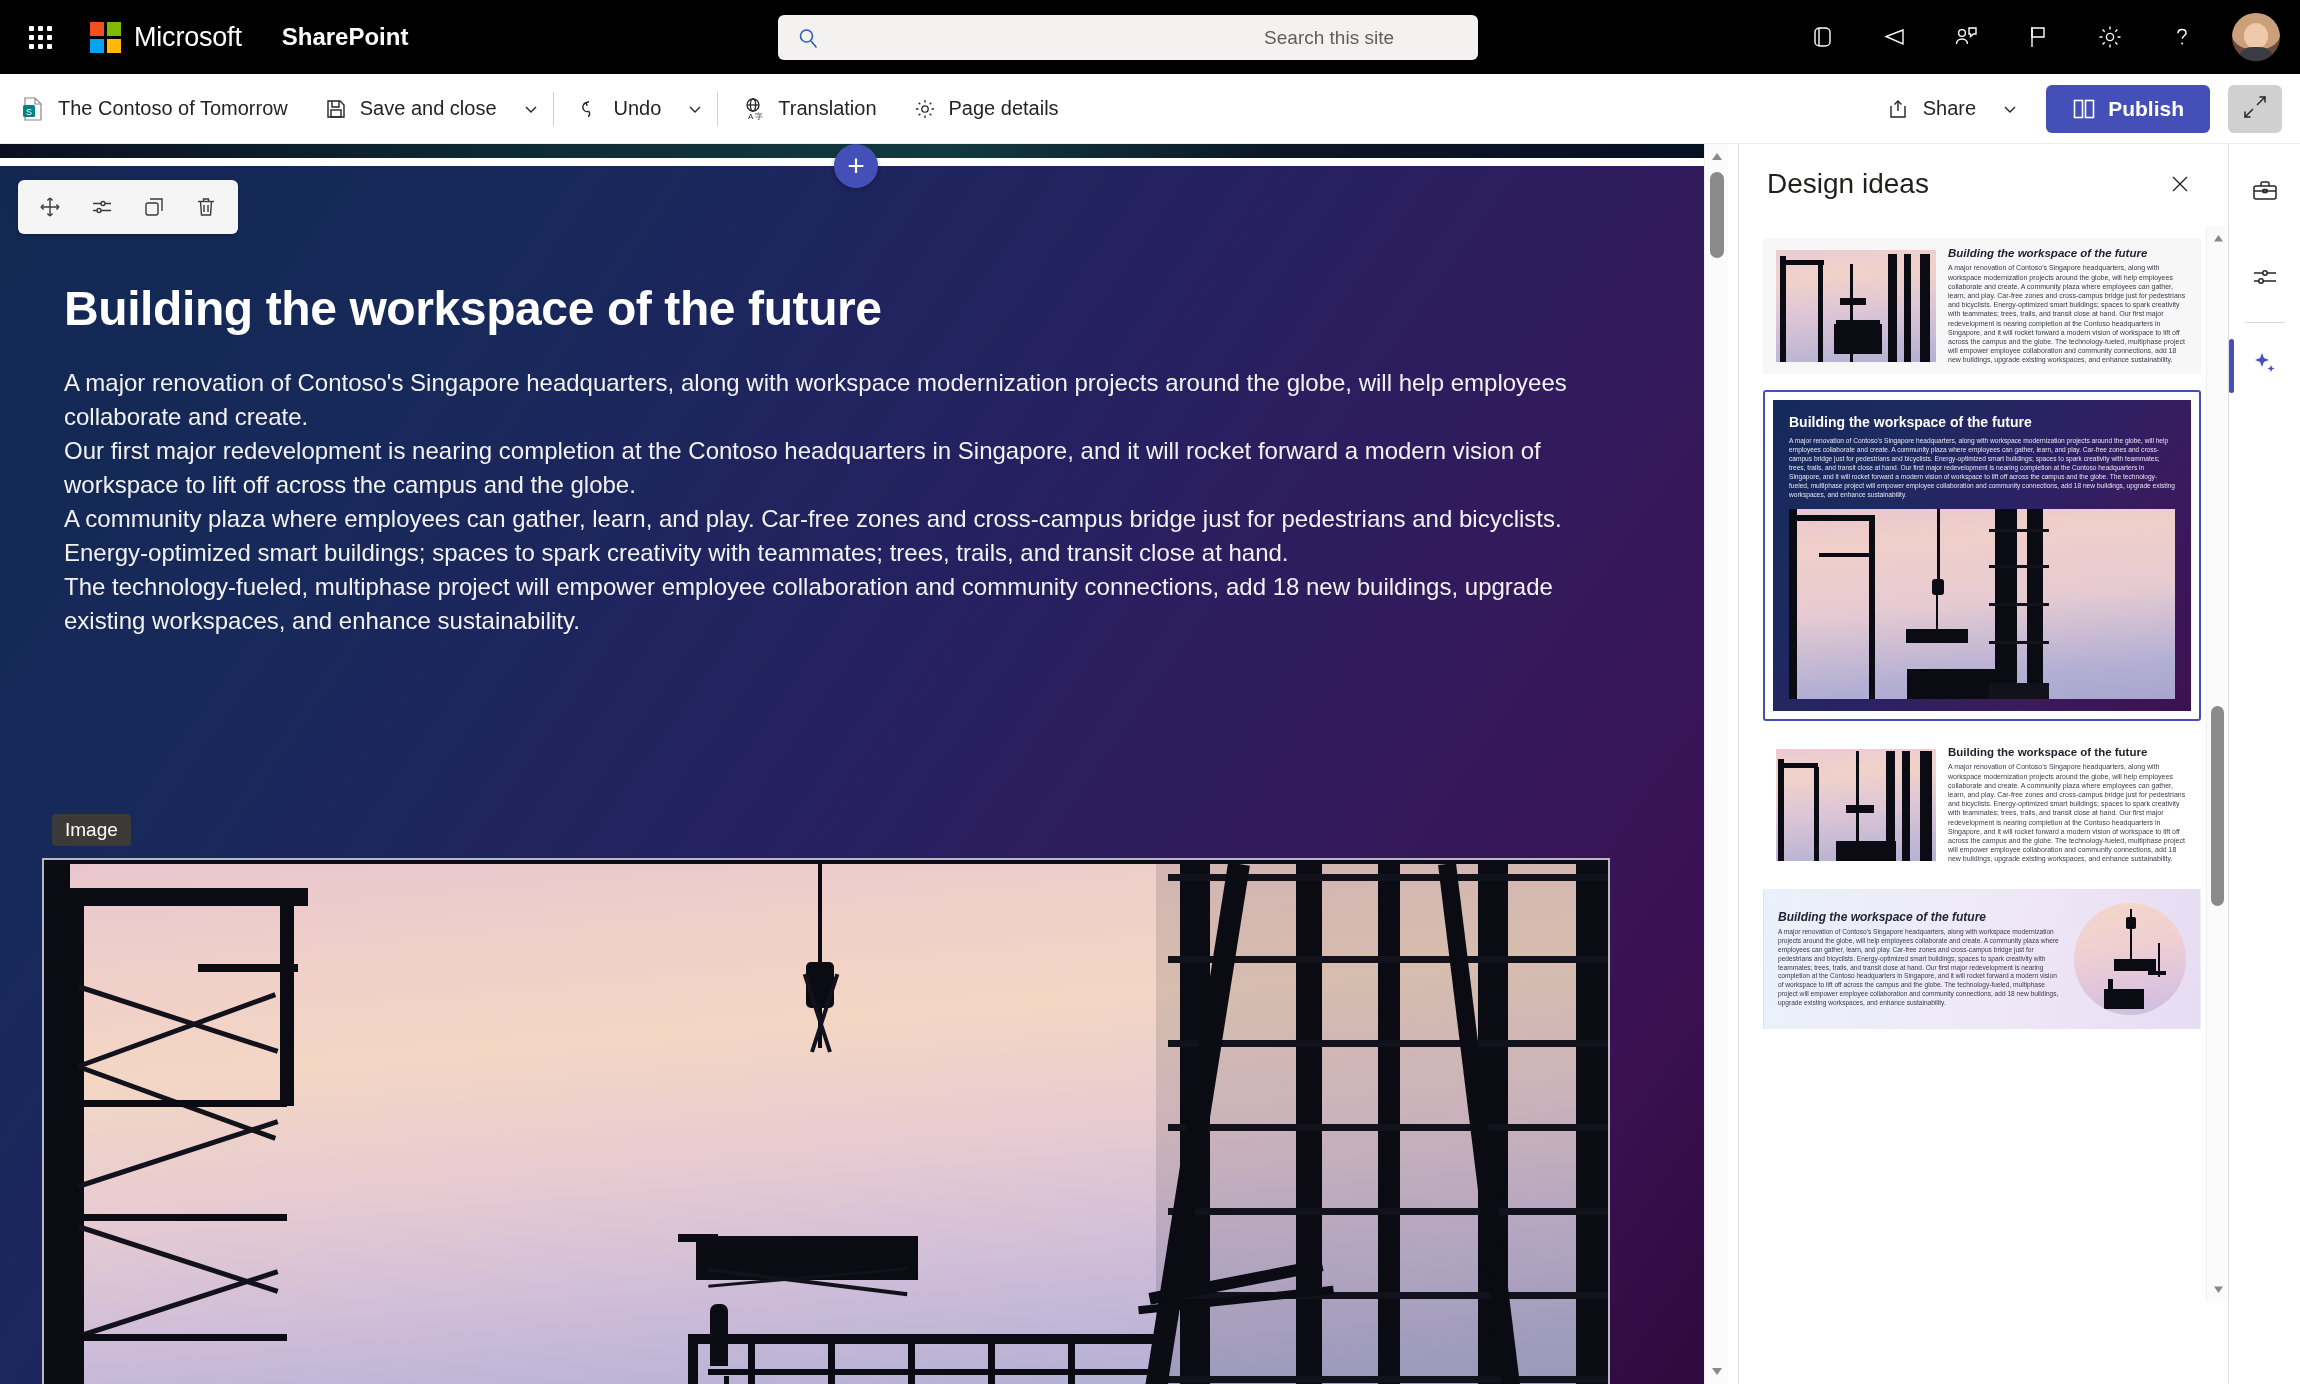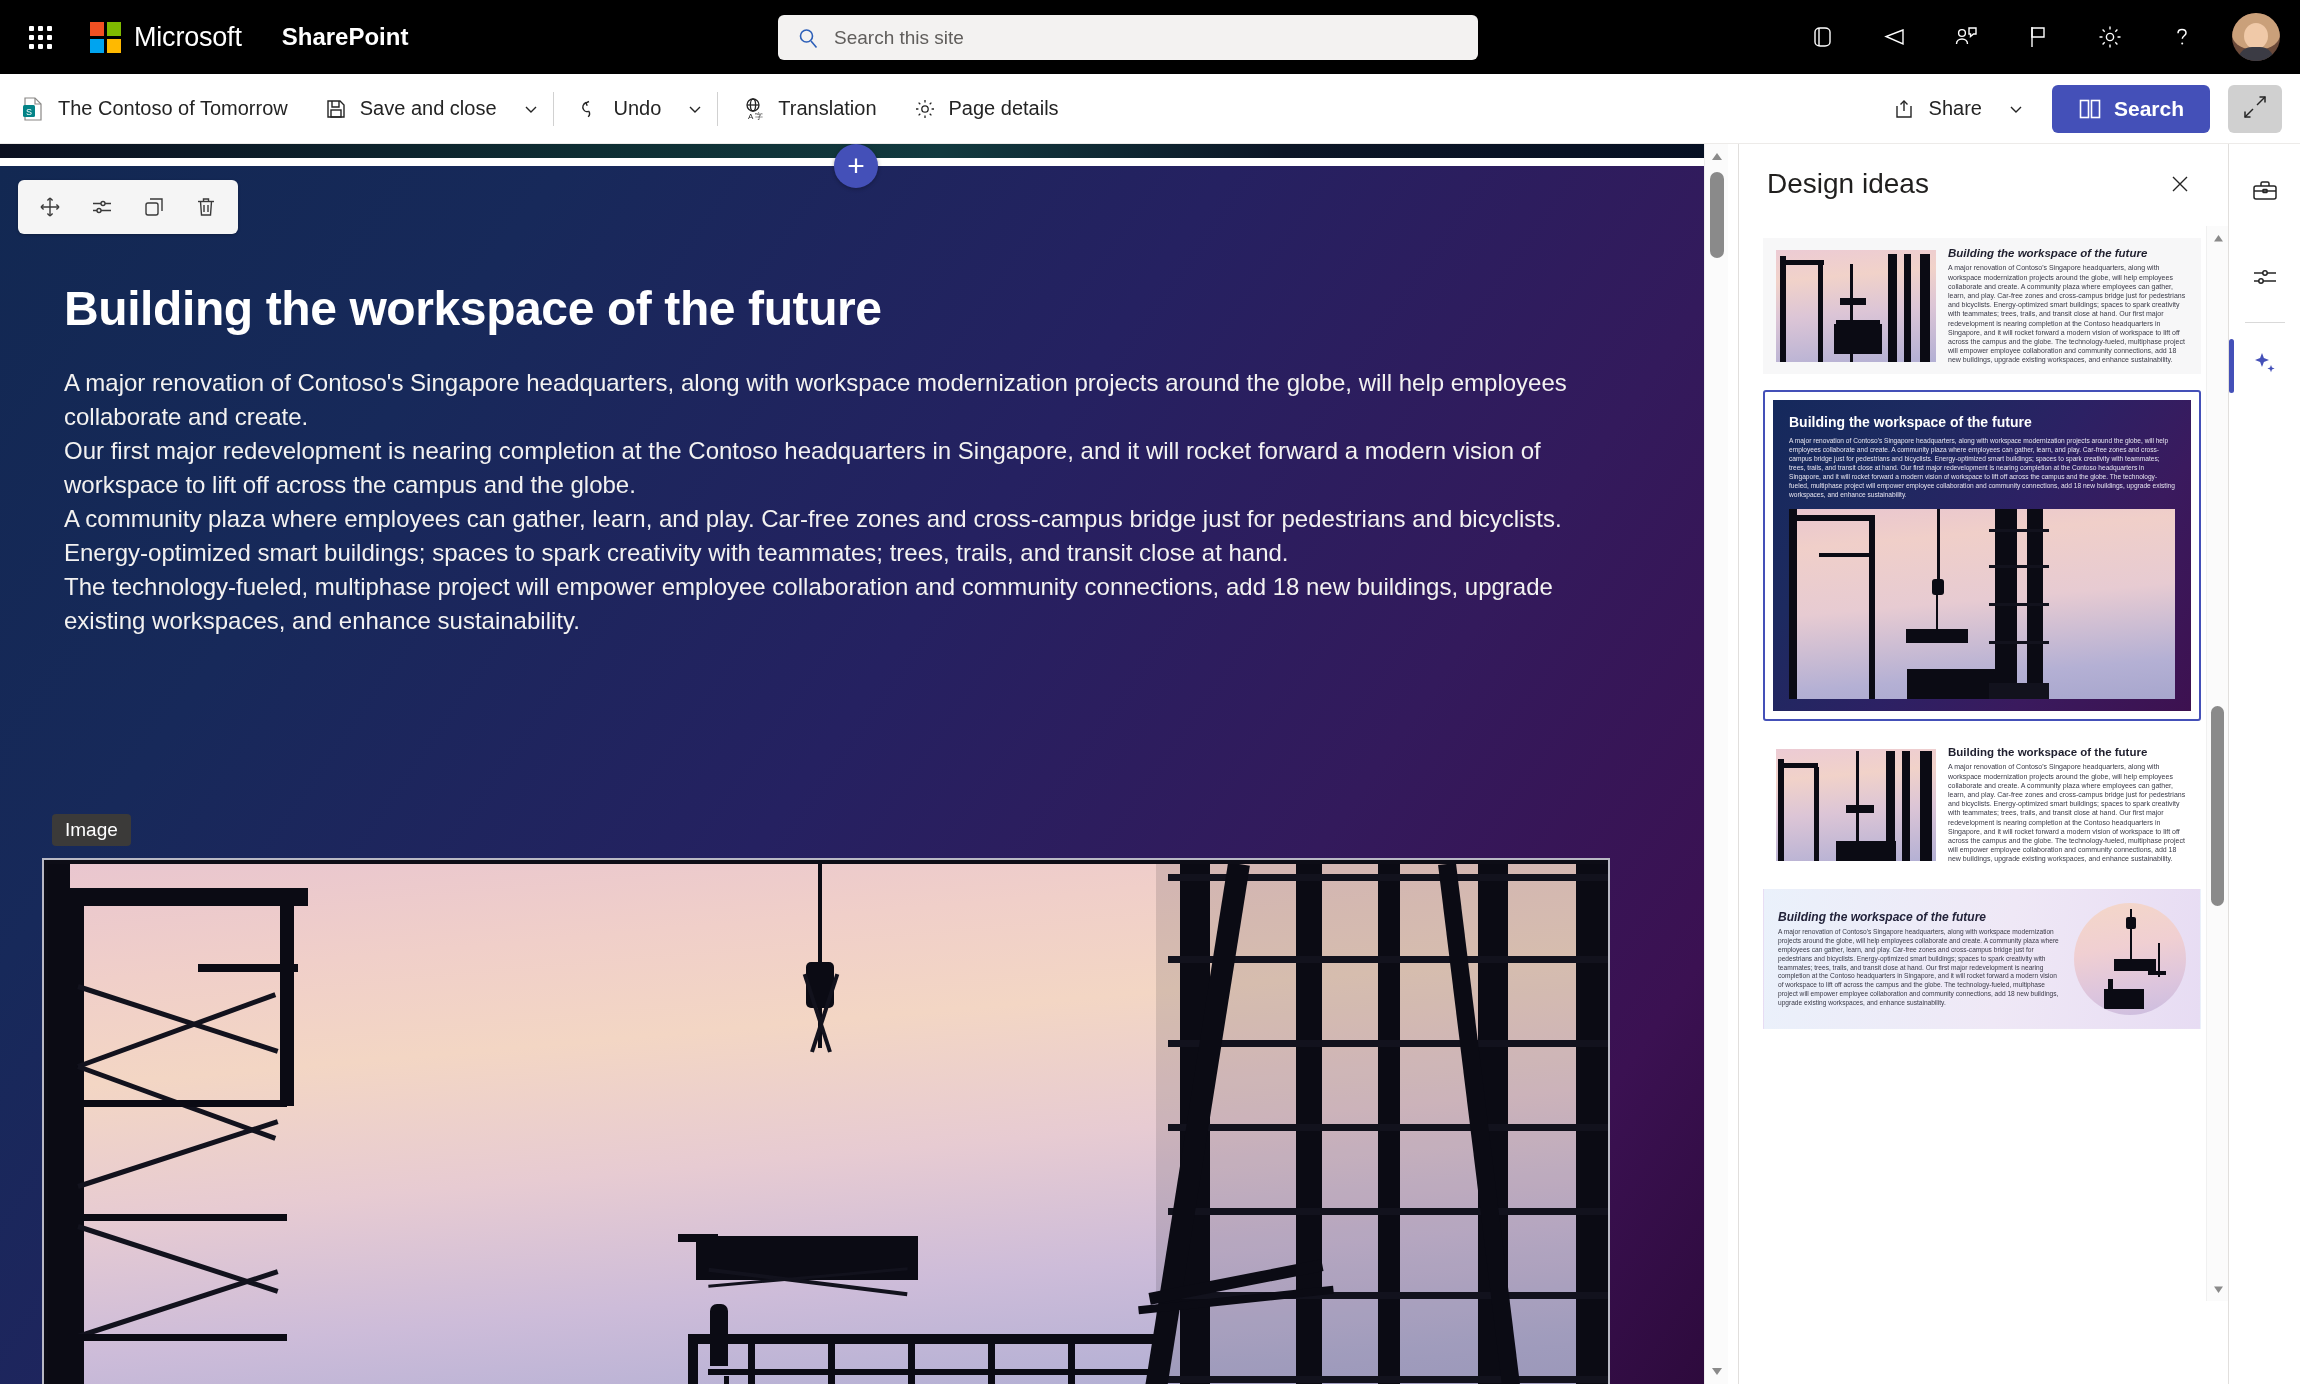--- a/index.html
+++ b/index.html
@@ -38,21 +38,21 @@
   .searchwrap {
     position: absolute; left: 778px; top: 15px;
     width: 700px; height: 45px;
     background: #f3f2f1; border-radius: 6px;
     display: flex; align-items: center;
   }
   .searchwrap .s-icon { margin-left: 18px; margin-right: 14px; display: flex; }
   .searchwrap input {
     border: none; outline: none; background: transparent;
     font-family: "Liberation Sans", sans-serif;
-    font-size: 19px; color: #323130; width: 560px;
+    font-size: 19px; color: #323130; width: 560px; text-align: right;
   }
   .searchwrap input::placeholder { color: #605e5c; }
 
   .suite-right { position: absolute; right: 10px; top: 0; height: 74px; display: flex; align-items: center; }
   .sb-icon {
     width: 54px; height: 54px; margin: 0 9px;
     display: flex; align-items: center; justify-content: center;
     cursor: pointer; border-radius: 4px;
   }
   .avatar {
@@ -442,21 +442,21 @@
           <path d="M4 7l5 5 5-5"></path>
         </svg>
     </div>
     <button class="publish-btn">
       <span class="pi">
         <svg width="24" height="22" viewBox="0 0 24 22" fill="none" stroke="#fff" stroke-width="1.6">
           <rect x="2.5" y="2.5" width="8" height="17"></rect>
             <rect x="13.5" y="2.5" width="8" height="17"></rect>
         </svg>
       </span>
-      <span>Search</span>
+      <span>Publish</span>
     </button>
     <div class="collapse-btn">
       <span>
         <svg width="26" height="26" viewBox="0 0 26 26" fill="none" stroke="#242424" stroke-width="1.5">
           <path d="M3 23l8-8"></path>
             <path d="M3 17.5V23h5.5"></path>
           <path d="M23 3l-8 8"></path>
             <path d="M23 8.5V3h-5.5"></path>
         </svg>
       </span>

